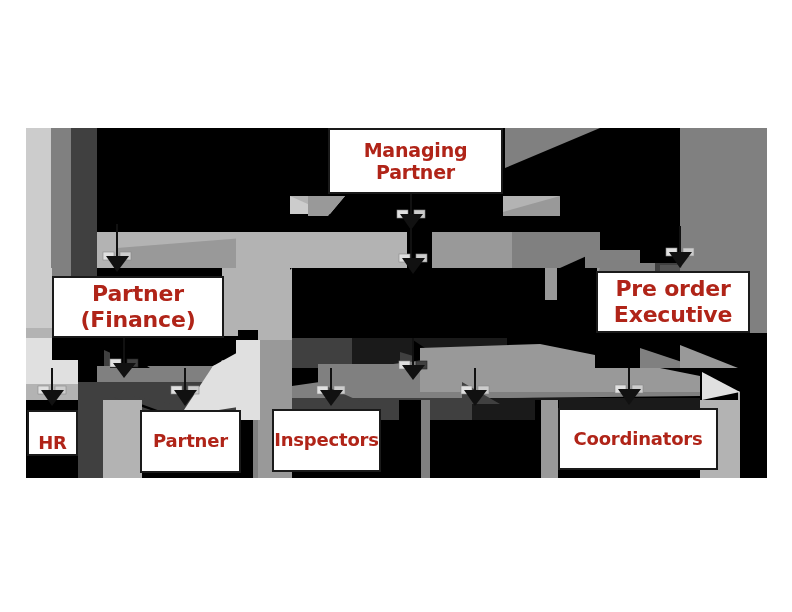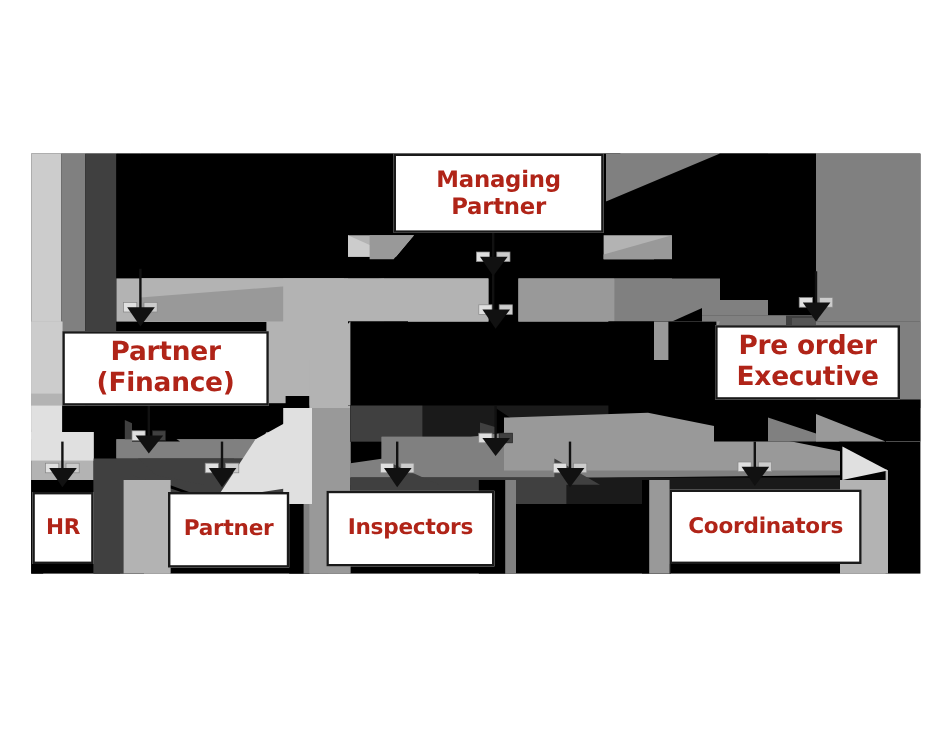--- a/index.html
+++ b/index.html
@@ -295,29 +295,29 @@
   <div class="node level-1" style="left:52px; top:276px; width:172px; height:62px;">
     <span class="node-label">Partner (Finance)</span>
   </div>
 
 
   <div class="node level-1" style="left:596px; top:271px; width:154px; height:62px;">
     <span class="node-label">Pre order
 Executive</span>
   </div>
 
-  <div class="node level-2" style="left:27px; top:410px; width:51px; height:60px;">
+  <div class="node level-2" style="left:27px; top:410px; width:51px; height:46px;align-items:flex-end;">
     <span class="node-label">HR</span>
   </div>
 
   <div class="node level-2" style="left:140px; top:410px; width:101px; height:63px;">
     <span class="node-label">Partner</span>
   </div>
 
-  <div class="node level-2" style="left:272px; top:409px; width:140px; height:63px;">
+  <div class="node level-2" style="left:272px; top:409px; width:109px; height:63px;">
     <span class="node-label">Inspectors</span>
   </div>
 
 
   <div class="node level-2" style="left:558px; top:408px; width:160px; height:62px;">
     <span class="node-label">Coordinators</span>
   </div>
 
 </div>
 

